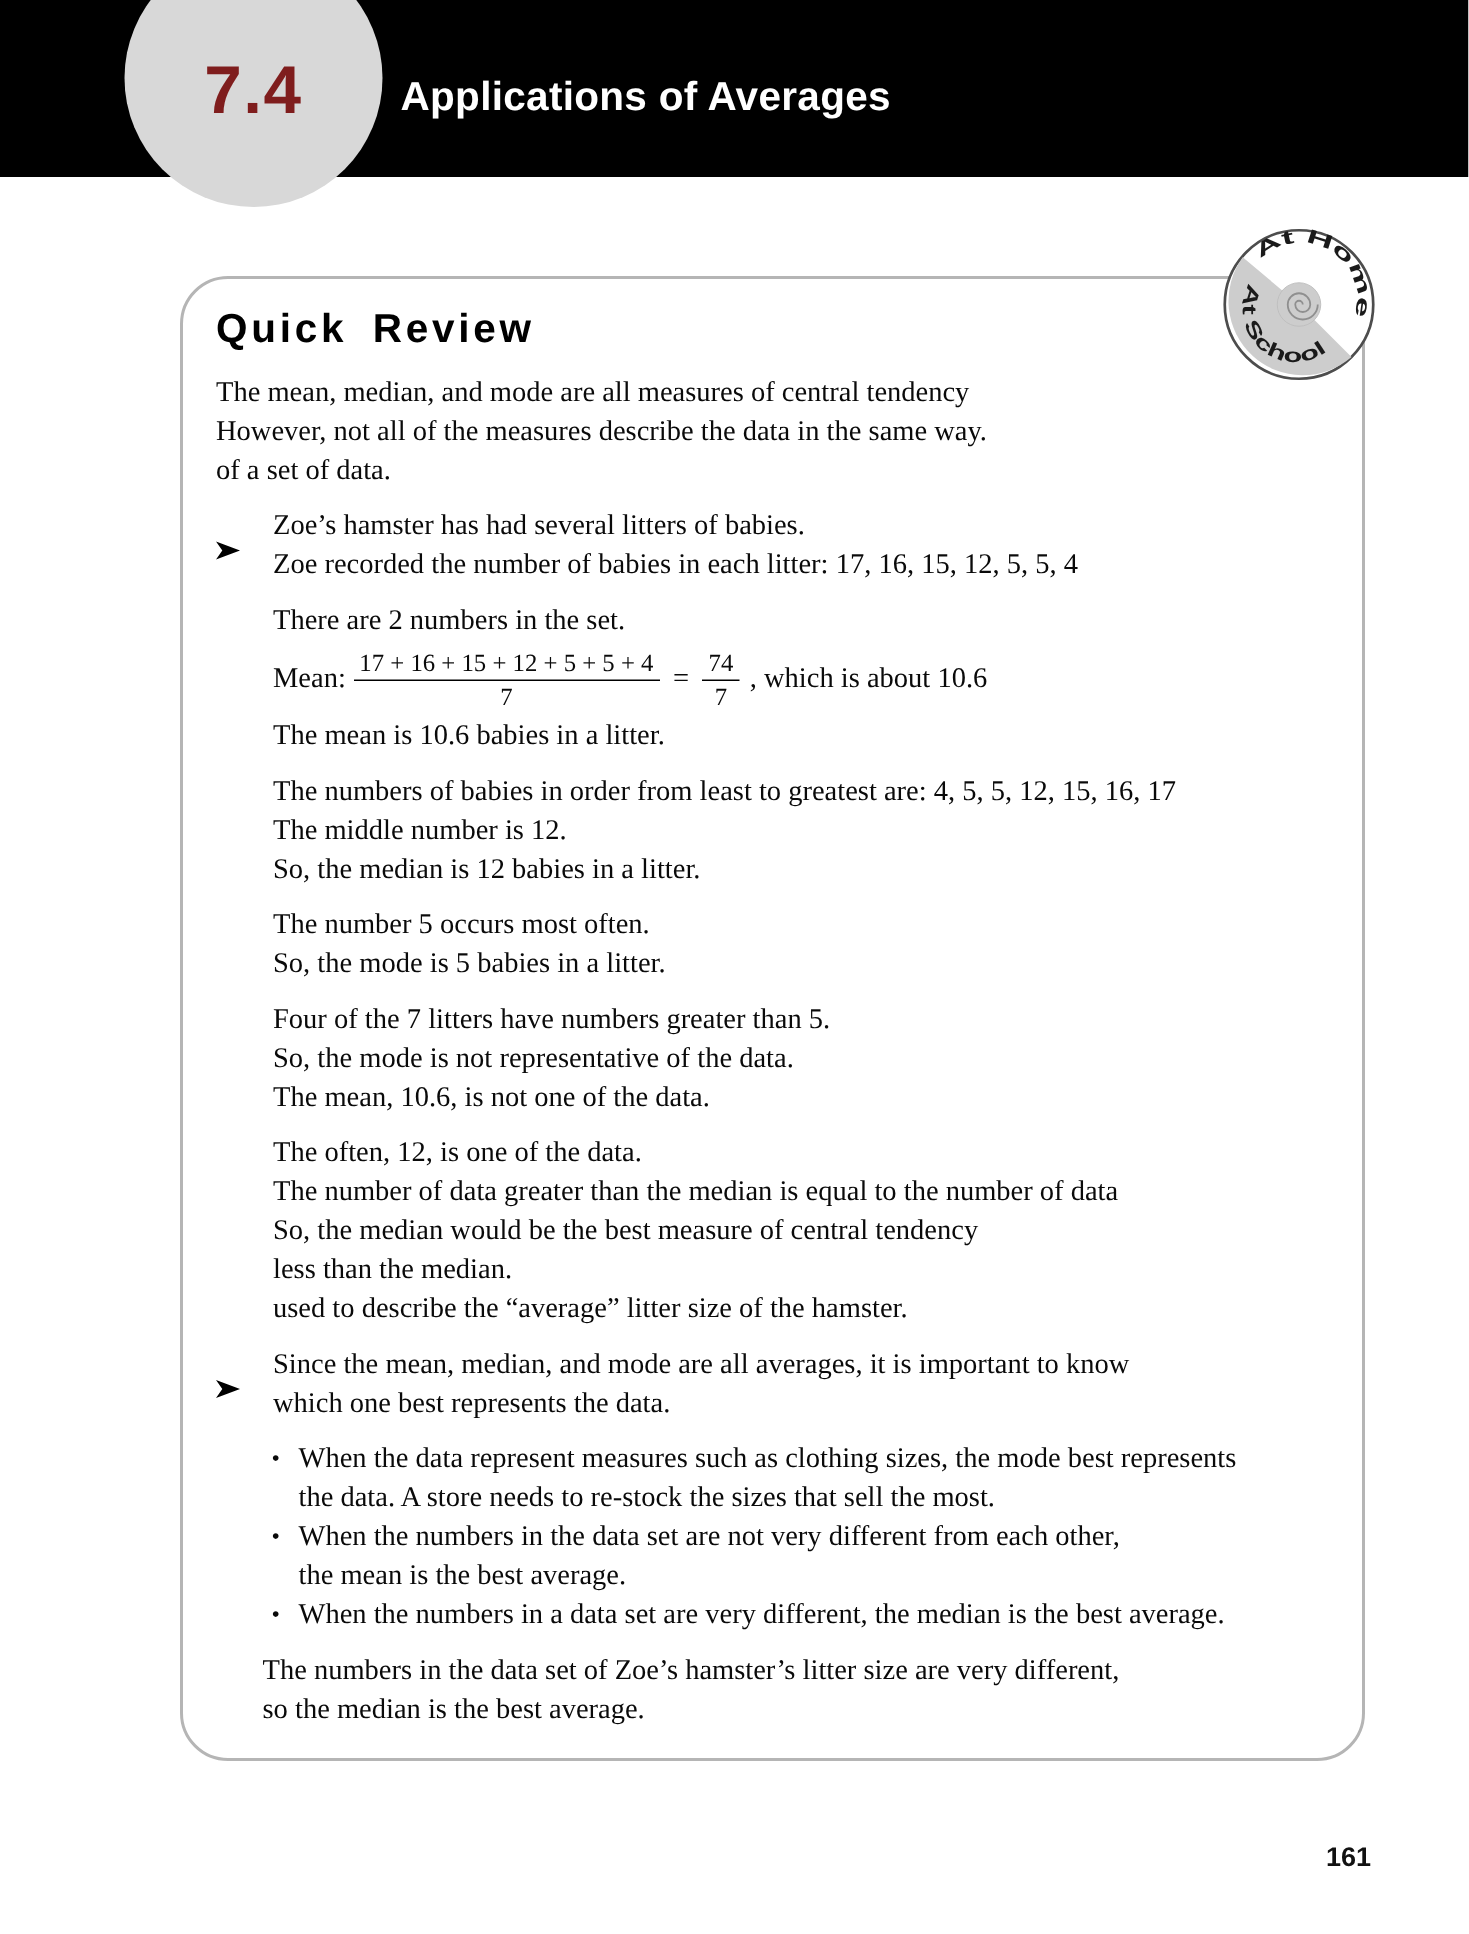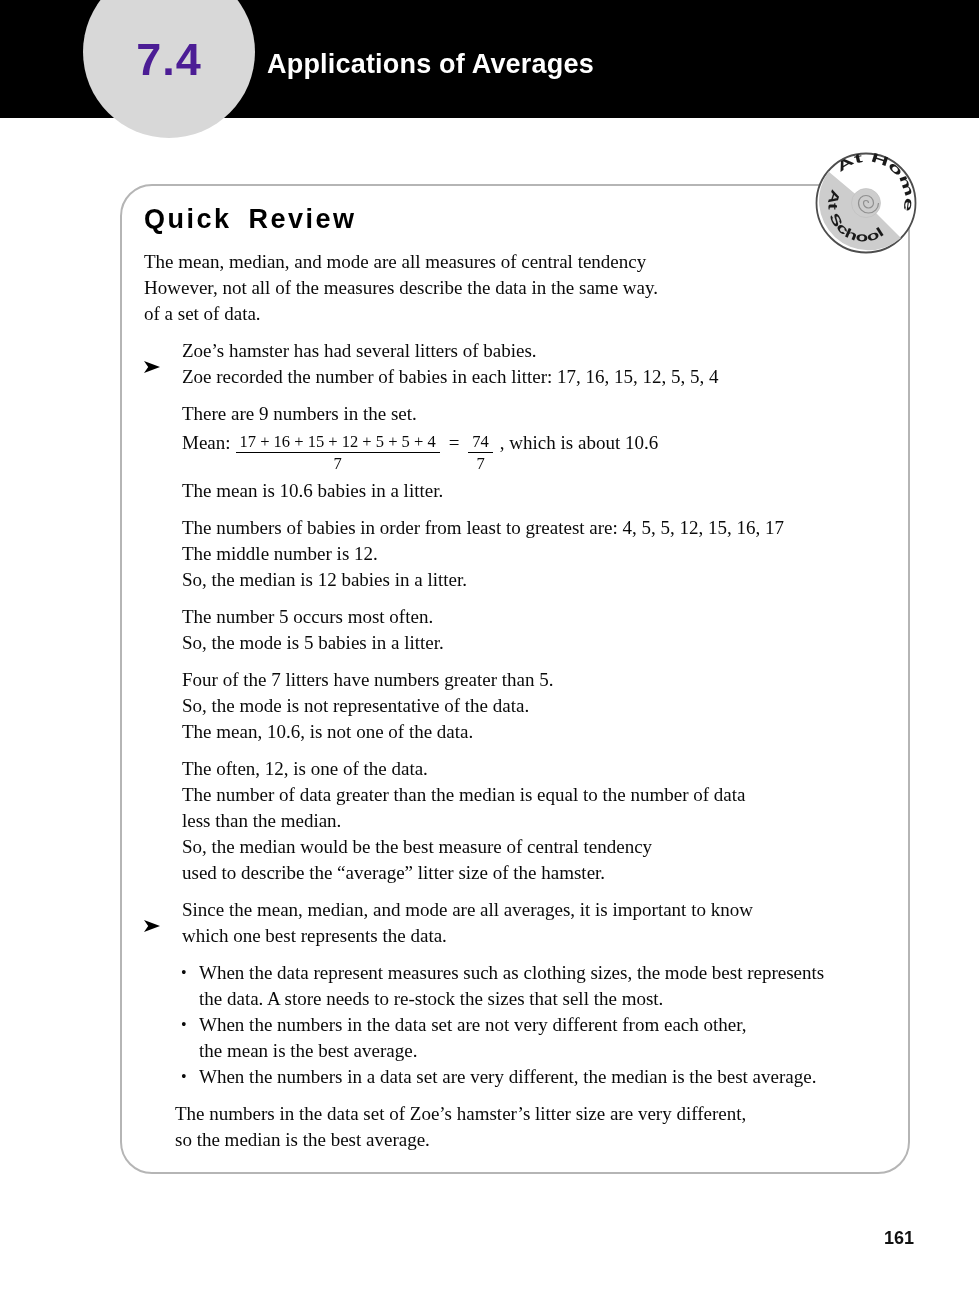--- a/index.html
+++ b/index.html
@@ -15,21 +15,21 @@
     background: #000000;
   }
   .lesson-circle {
     position: absolute; left: 83px; top: -34px; width: 172px; height: 172px;
     border-radius: 50%; background: #d8d8d8;
     display: flex; align-items: center; justify-content: center;
     padding-top: 16px; z-index: 2;
   }
   .lesson-number {
     font-family: "Liberation Sans", sans-serif; font-weight: bold;
-    font-size: 45px; color: #4c1d95; letter-spacing: 1px;
+    font-size: 45px; color: #7f1d1d; letter-spacing: 1px;
   }
   .lesson-title {
     position: absolute; left: 267px; top: 50px; line-height: 28px;
     font-family: "Liberation Sans", sans-serif; font-weight: bold;
     font-size: 27px; color: #ffffff; letter-spacing: 0.2px; white-space: nowrap;
   }
 
   
   .review-box {
     position: absolute; left: 120px; top: 184px; width: 790px; height: 990px;
@@ -53,21 +53,21 @@
   .ind { margin-left: 38px; }
   .closing { margin-left: 31px; }
 
   .bullets { }
   .bullet-row { display: flex; align-items: flex-start; margin-left: 37px; }
   .bullet-dot { width: 18px; flex: 0 0 18px; font-size: 16px; line-height: 26px; }
   .bullet-cont { margin-left: 55px; }
 
   
   .mean-row {
-    display: flex; align-items: flex-start; margin-top: 5px; margin-bottom: 0;
+    display: flex; align-items: center; margin-top: 5px; margin-bottom: 0;
     height: 42px; font-size: 19px;
   }
   .mean-label { margin-right: 5px; }
   .frac {
     display: inline-flex; flex-direction: column; align-items: center;
     font-size: 16.5px; line-height: 1.18;
   }
   .frac .num { border-bottom: 1.6px solid #000; padding: 0 4px 1px; white-space: nowrap; }
   .frac .den { padding-top: 1px; }
   .mean-eq { margin: 0 9px; }
@@ -113,21 +113,21 @@
           <polygon points="0,1 16,7 0,13 4.2,7" fill="#000"></polygon>
         </svg>
       </span>
       <div>
         <div class="ln">Zoe’s hamster has had several litters of babies.</div>
         <div class="ln">Zoe recorded the number of babies in each litter: 17, 16, 15, 12, 5, 5, 4</div>
       </div>
     </div>
 
     <div class="blk ind">
-      <div class="ln">There are 9 numbers in the set.</div>
+      <div class="ln">There are 2 numbers in the set.</div>
     </div>
 
     <div class="ind mean-row">
       <span class="mean-label">Mean:</span>
       <span class="frac">
         <span class="num">17 + 16 + 15 + 12 + 5 + 5 + 4</span>
         <span class="den">7</span>
       </span>
       <span class="mean-eq">=</span>
       <span class="frac">
@@ -154,22 +154,22 @@
 
     <div class="blk ind">
       <div class="ln">Four of the 7 litters have numbers greater than 5.</div>
       <div class="ln">So, the mode is not representative of the data.</div>
       <div class="ln">The mean, 10.6, is not one of the data.</div>
     </div>
 
     <div class="blk ind">
       <div class="ln">The often, 12, is one of the data.</div>
       <div class="ln">The number of data greater than the median is equal to the number of data</div>
+      <div class="ln">So, the median would be the best measure of central tendency</div>
       <div class="ln">less than the median.</div>
-      <div class="ln">So, the median would be the best measure of central tendency</div>
       <div class="ln">used to describe the “average” litter size of the hamster.</div>
     </div>
 
     <div class="blk arrow-row">
       <span class="arrow-cell">
         <svg class="arrow-icon" width="17" height="14" viewBox="0 0 17 14" aria-hidden="true">
           <polygon points="0,1 16,7 0,13 4.2,7" fill="#000"></polygon>
         </svg>
       </span>
       <div>

